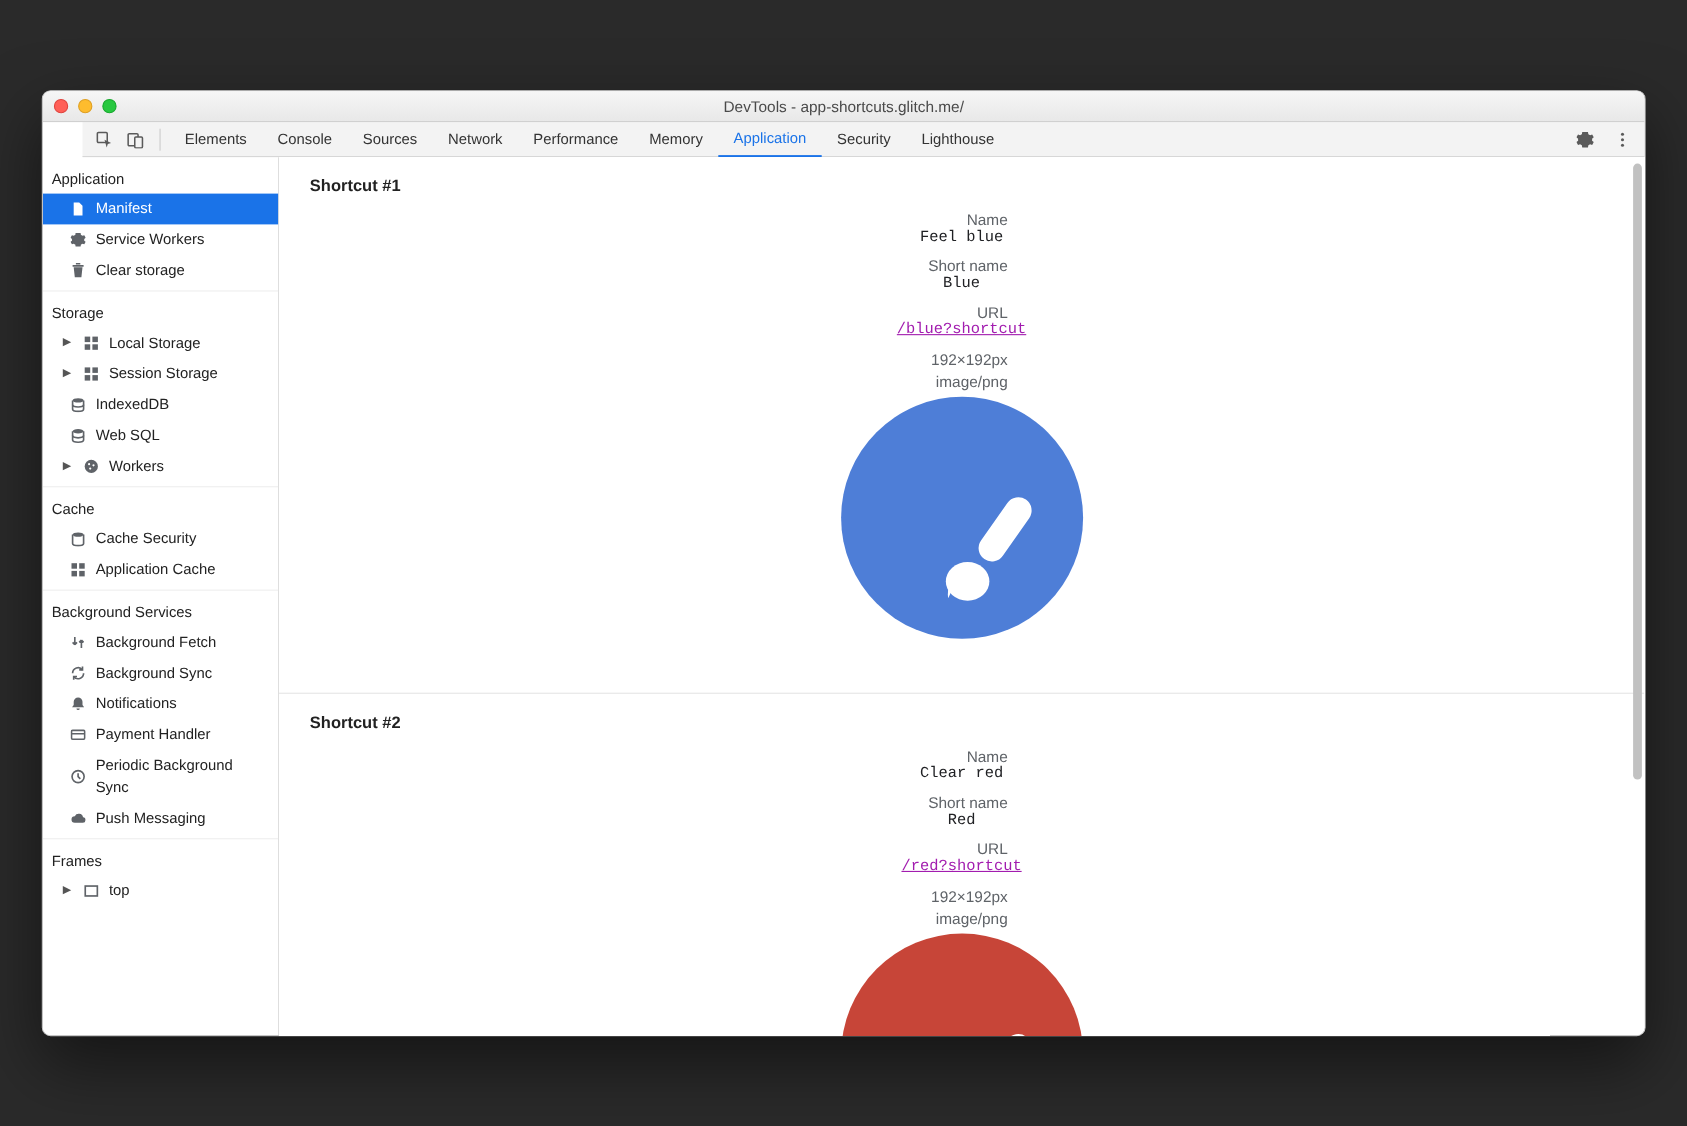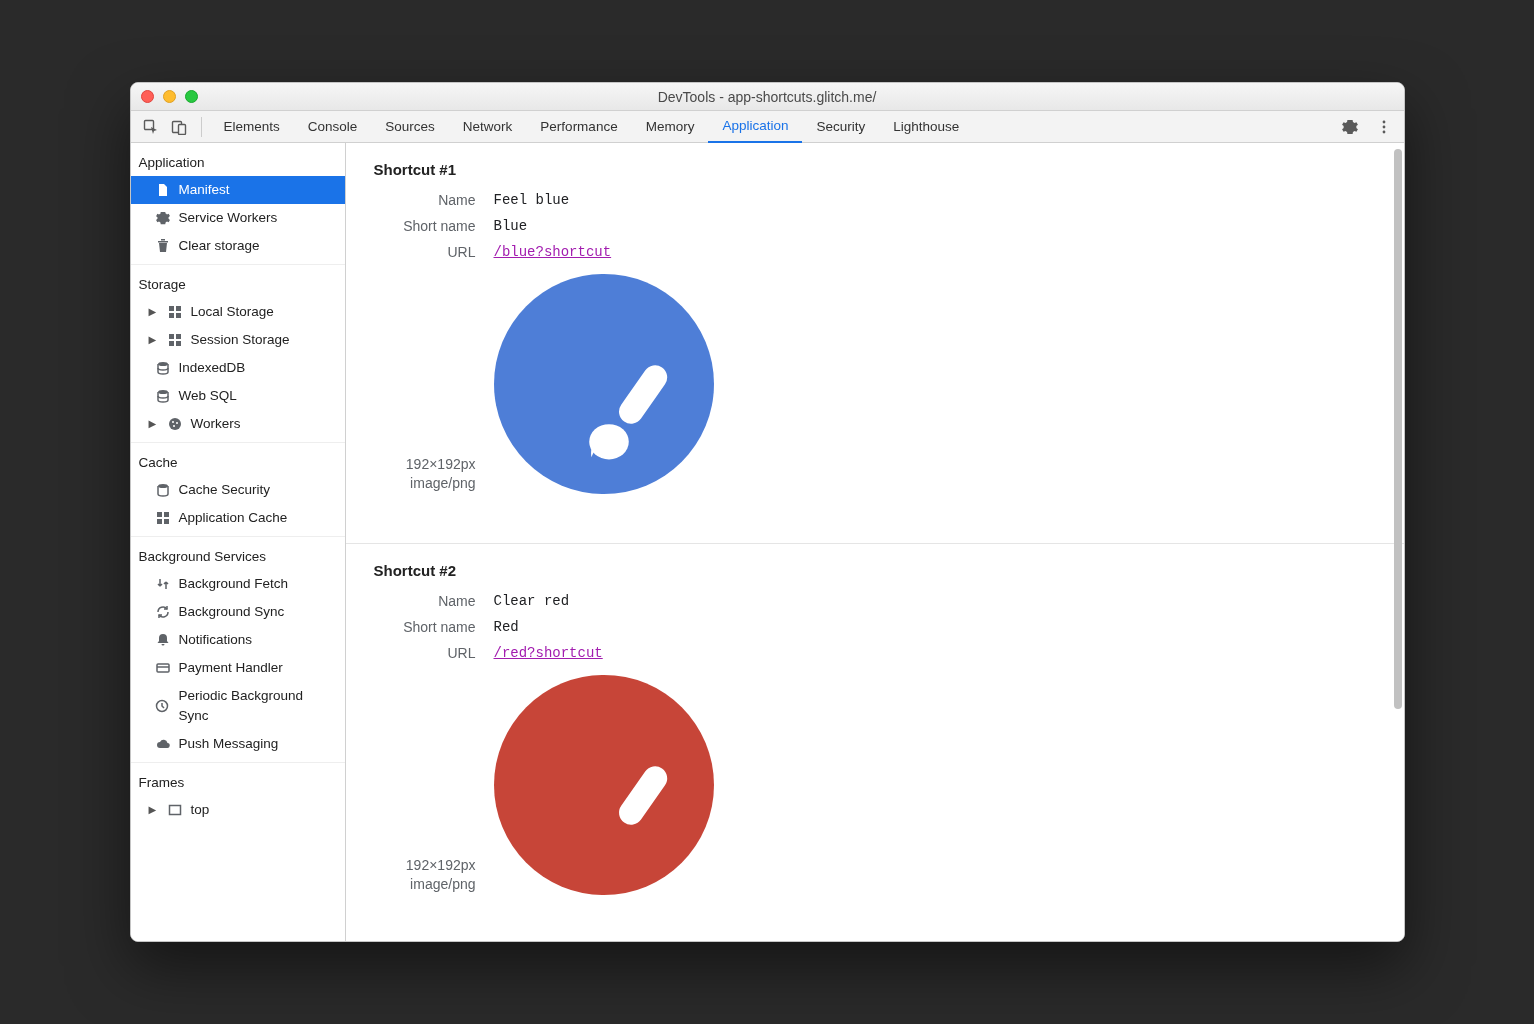--- a/index.html
+++ b/index.html
@@ -6,21 +6,21 @@
   body {
     font-family: "Helvetica Neue", Arial, sans-serif;
     background: #2a2a2a;
     display: flex;
     align-items: center;
     justify-content: center;
     width: 1534px;
     height: 1024px;
   }
   .window {
-    width: 1275px;
+    width: 1458px;
     height: 860px;
     background: #fff;
     border-radius: 8px;
     box-shadow: 0 25px 60px rgba(0,0,0,0.5);
     overflow: hidden;
     display: flex;
     flex-direction: column;
     border: 1px solid #c5c5c5;
   }
   
@@ -45,20 +45,21 @@
   
   .toolbar {
     height: 32px;
     background: #f3f3f3;
     border-bottom: 1px solid #d0d0d0;
     display: flex;
     align-items: center;
     padding: 0 6px;
     font-size: 13.5px;
     color: #333;
+    margin-left: 36px;
   }
   .toolbar .tb-icon {
     width: 28px; height: 28px; display:flex; align-items:center; justify-content:center;
     color: #5a5a5a;
   }
   .toolbar .sep { width:1px; height:20px; background:#ccc; margin:0 8px; }
   .tab { padding: 0 14px; height:32px; display:flex; align-items:center; color:#333; cursor:default; }
   .tab.active { color:#1a73e8; border-bottom:2px solid #1a73e8; height:32px; }
   .toolbar-right { margin-left:auto; display:flex; align-items:center; gap:6px; color:#5a5a5a;}
   .toolbar-right div{width:28px;height:28px;display:flex;align-items:center;justify-content:center;}
@@ -94,21 +95,21 @@
     position:relative;
     font-size:14px;
     color:#222;
     background:#fff;
   }
   .shortcut {
     padding: 18px 28px 39px;
     border-bottom: 1px solid #e5e5e5;
   }
   .shortcut h3 { font-size:15px; font-weight:600; margin-bottom:14px; }
-  .row { display:flex; align-items:flex-end; margin: 10px 0; }
+  .row { display:flex; align-items:center; margin: 10px 0; flex-direction: column; }
   .row .label { width: 120px; text-align:right; color:#5f6368; font-size:14px; padding-right:18px; }
   .row .val { color:#202124;font-family:Liberation Mono, monospace; }
   .row .val a { color:#a21caf; text-decoration:underline; }
   .icon-row .label { line-height:1.4; }
   .icon-preview {
     width:220px; height:220px; border-radius:50%;
     position:relative;
     margin-left:0;
     margin-top:4px;
   }

